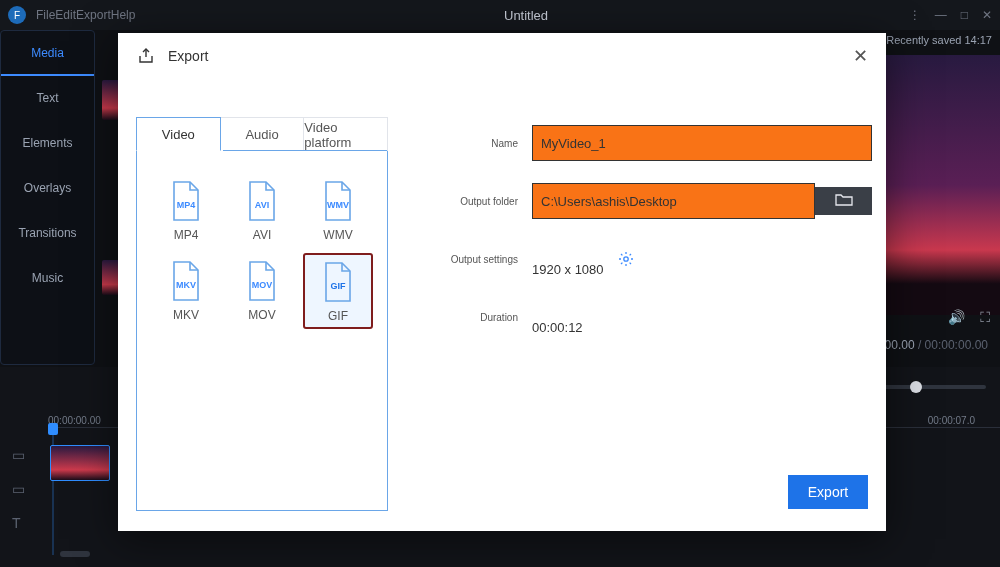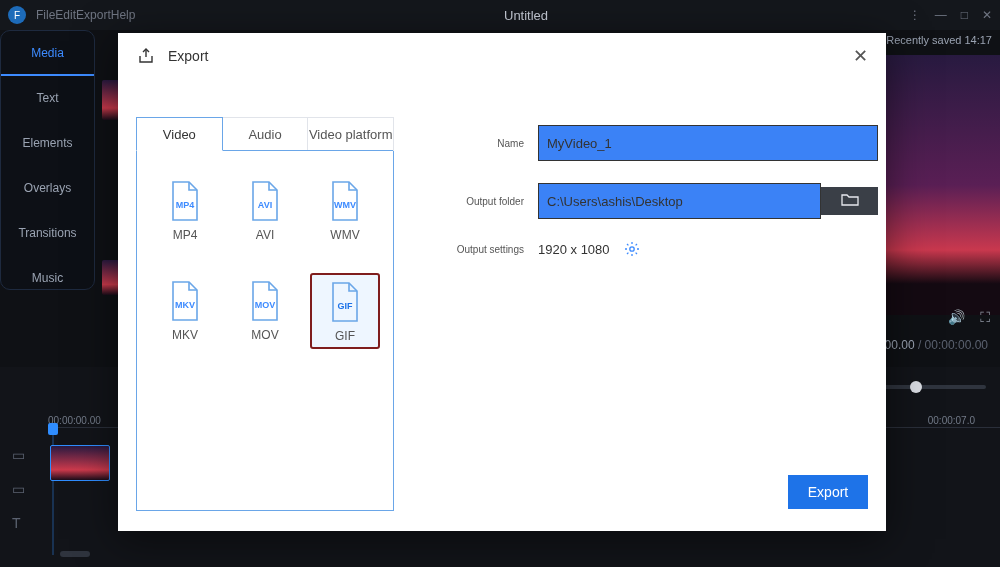--- a/index.html
+++ b/index.html
@@ -9,21 +9,21 @@
   .app { position: absolute; inset: 0; background: #0f1115; color: #a0a6b3; }
   .titlebar { height: 30px; display: flex; align-items: center; padding: 0 8px; background: #14171c; }
   .logo { width: 18px; height: 18px; border-radius: 50%; background: #1d6bb9; margin-right: 10px; display:flex;align-items:center;justify-content:center; color:#fff; font-size:10px; }
   .menu-items { display: flex; font-size: 12px; color: #6f7582; }
   .titlebar .title { flex: 1; text-align: center; color: #c4c9d4; font-size: 13px; padding-left: 8px; }
   .win-controls { display: flex; gap: 14px; color: #6f7582; font-size: 12px; }
 
   .saved-flag { position: absolute; top: 34px; right: 8px; font-size: 11px; color: #9aa3b2;}
   .saved-flag::before { content: "✓"; color: #3fa94e; margin-right: 4px; }
 
-  .left-nav { position: absolute; top: 30px; left: 0; width: 95px; height: 260px; background: #0d1016; border: 1px solid #1e2a3f; border-radius: 10px; text-align: center; }
+  .left-nav { position: absolute; top: 30px; left: 0; width: 95px; height: 335px; background: #0d1016; border: 1px solid #1e2a3f; border-radius: 4px; text-align: center; }
   .left-nav-item { height: 45px; display: flex; align-items: center; justify-content: center; font-size: 12px; color: #9aa3b2; border-bottom: 1px solid transparent; }
   .left-nav-item.active { color: #3d8bff; border-bottom: 2px solid #3d8bff; }
 
   .bg-thumb { position: absolute; left: 102px; top: 80px; width: 50px; height: 40px; background: linear-gradient(180deg,#2a1a40 0%,#cc3a4c 70%,#1a0d1a 100%); border-radius: 2px;}
   .bg-thumb.t2 { top: 260px; height: 35px; }
 
   
   .preview { position: absolute; right: 0; top: 55px; width: 115px; height: 260px; background: linear-gradient(180deg,#281a40 0%, #5a1f55 50%, #c9384e 75%, #140a12 88%, #140a12 100%);}
   .preview-controls { position: absolute; right: 10px; top: 309px; display:flex; gap:14px; color:#9097a3; font-size:14px;}
   .timecode { position: absolute; right: 12px; top: 338px; font-size: 12px; color: #9aa3b2;}
@@ -56,38 +56,38 @@
   .tabs-wrap { width: 258px; }
   .tab-row { display:flex; }
   .tab { height:34px; flex:1; display:flex; align-items:center; justify-content:center; font-size:13px; color:#555; border:1px solid #e1e4ea; border-bottom:none; background:#fff;}
   .tab + .tab { border-left:none;}
   .tab.active { border:1px solid #6aa6e8; border-bottom:1px solid #fff; color:#333; }
   .tab-panel { border:1px solid #6aa6e8; border-top:none; height: 360px; padding: 22px 14px; position:relative;}
   .tab.active + .tab { border-left:none;}
   
   .panel-top-line { position:absolute; left:86px; right:0; top:-1px; height:1px; background:#6aa6e8;}
 
-  .format-grid { display:grid; grid-template-columns: repeat(3, 70px); column-gap: 10px; row-gap: 26px; justify-content:center;}
+  .format-grid { display:grid; grid-template-columns: repeat(3, 70px); column-gap: 10px; row-gap: 26px; justify-content:center;gap:6px;}
   .fmt { display:flex; flex-direction:column; align-items:center; gap:6px; cursor:pointer; padding:6px 2px 4px; border:1px solid transparent; border-radius:3px;}
   .fmt.selected { border:2px solid #7f1d1d; background:#eef6ff;}
   .fmt-icon { width:34px; height:42px; position:relative; }
   .fmt-icon svg{position:absolute;inset:0;}
   .fmt-txt { position:absolute; left:0; right:0; top:20px; text-align:center; font-size:9px; font-weight:700; color:#3d8bff; }
   .fmt.selected .fmt-txt{ color:#1e73e8; }
   .fmt-label { font-size:12px; color:#555;}
 
   
   .form { flex:1; padding-left: 36px; padding-top: 8px;}
   .row { display:flex; align-items:center; margin-bottom: 22px; }
   .row label { width:108px; text-align:right; padding-right:14px; font-size:10px; color:#555;}
-  .row input[type=text] { height:36px; border:1px solid #333; padding:16px 8px; font-size:13px; color:#333; background:#3b82f6;}
+  .row input[type=text] { height:36px; border:1px solid #333; padding:16px 8px; font-size:13px; color:#333; background:#f97316;}
   .name-input { width: 340px; }
   .path-input { width: 283px; }
   .browse-btn { width:57px; height:28px; background:#3a3f47; display:flex; align-items:center; justify-content:center; color:#e6e8ee; border:1px solid #3a3f47;}
-  .static-val { font-size:13px; color:#333; }
+  .static-val { font-size:13px; color:#333;margin-top:21px; }
   .gear { margin-left:14px; color:#3d8bff; font-size:14px; display:inline-flex;}
 
   .export-btn { position:absolute; right:18px; bottom:22px; width:80px; height:34px; background:#1e73e8; color:#fff; font-size:14px; border:none; cursor:pointer;}
 </style>
 </head>
 <body>
 
 <div class="app">
   <div class="titlebar">
     <div class="logo">F</div>
@@ -254,17 +254,21 @@
       <div class="row">
         <label>Output settings</label>
         <span class="static-val">1920 x 1080</span>
         <span class="gear">
           <svg width="16" height="16" viewBox="0 0 16 16" fill="none" stroke="#3d8bff" stroke-width="1.3">
             <circle cx="8" cy="8" r="2.2"></circle>
             <path d="M8 1v2M8 13v2M1 8h2M13 8h2M3 3l1.4 1.4M11.6 11.6L13 13M13 3l-1.4 1.4M4.4 11.6L3 13"></path>
           </svg>
         </span>
       </div>
+      <div class="row">
+        <label>Duration</label>
+        <span class="static-val">00:00:12</span>
+      </div>
     </div>
   </div>
 
   <button class="export-btn">Export</button>
 </div>
 
 </body></html>

